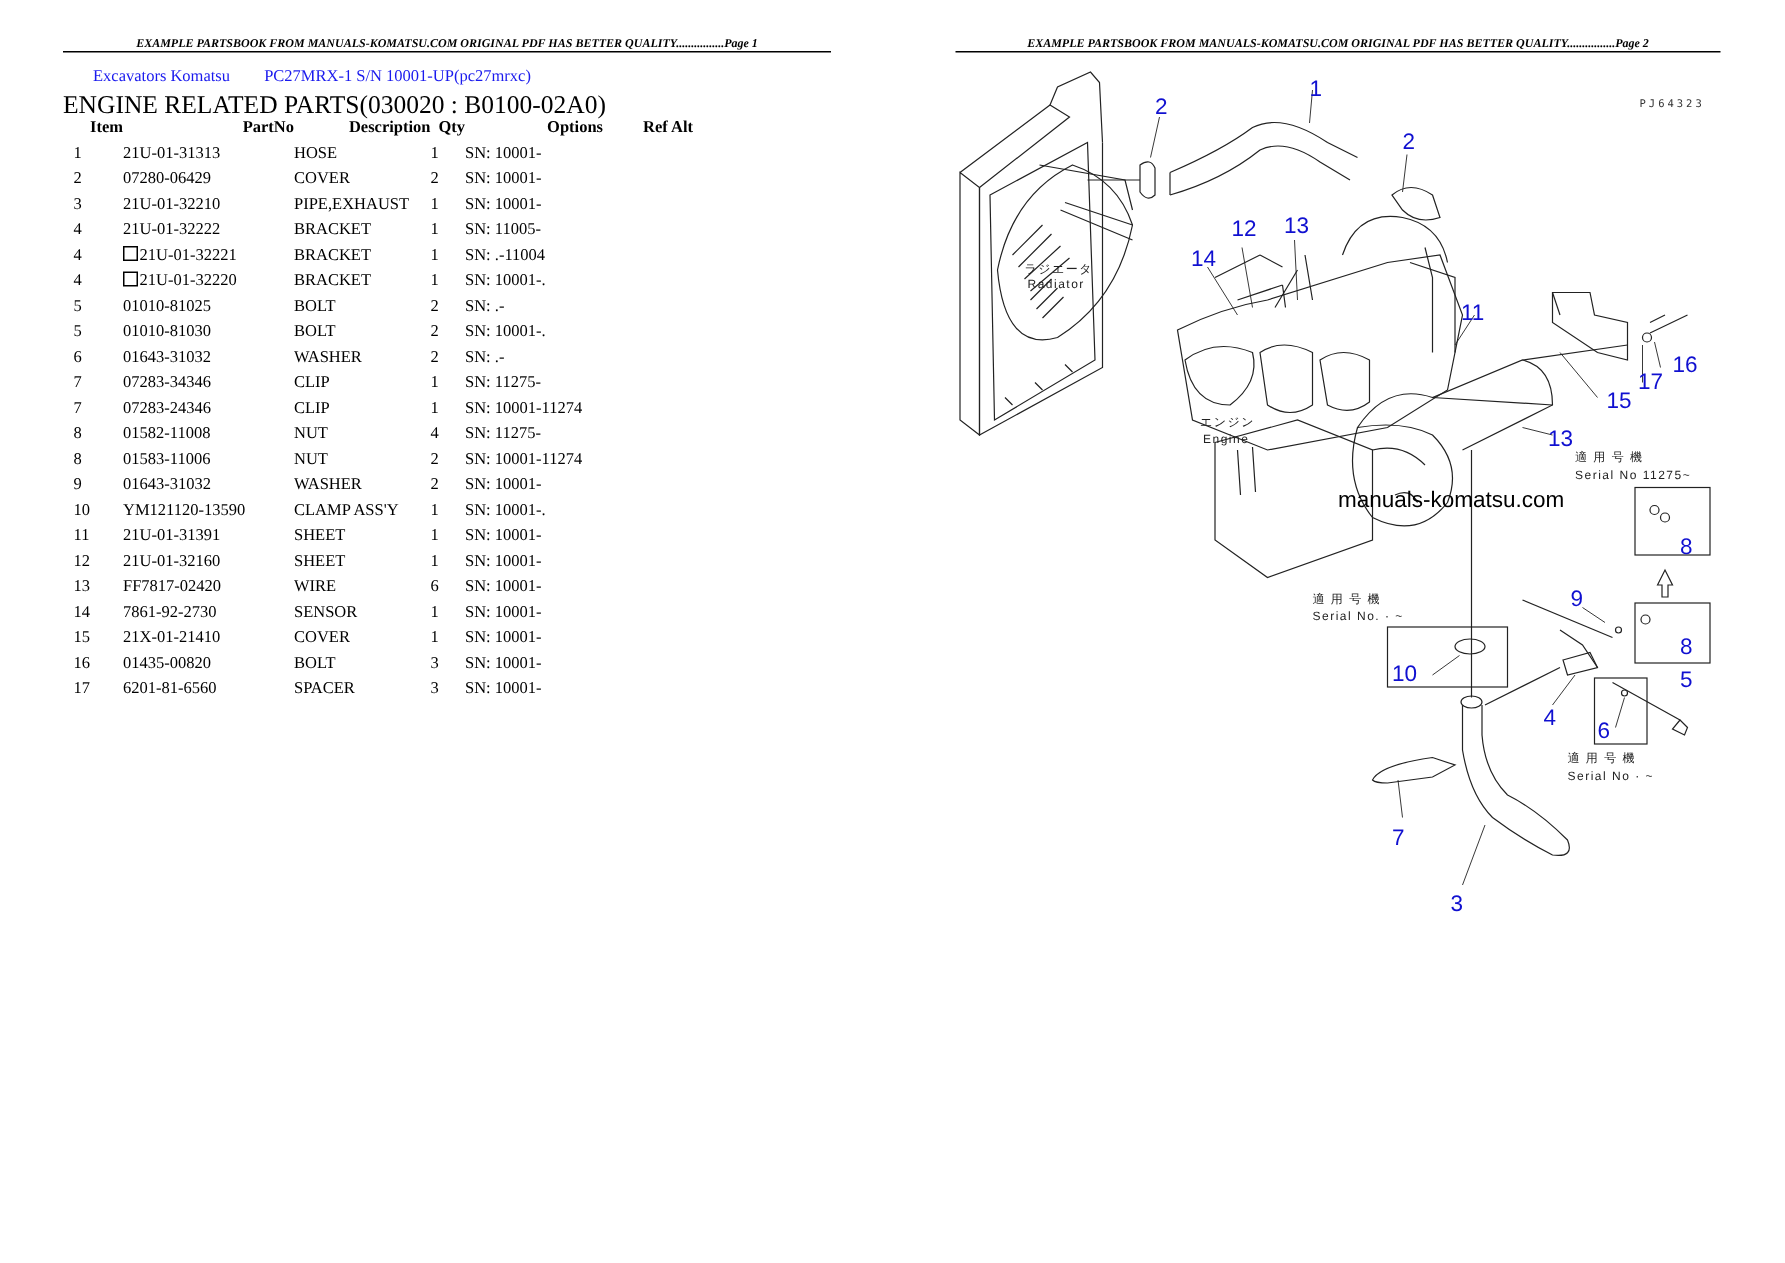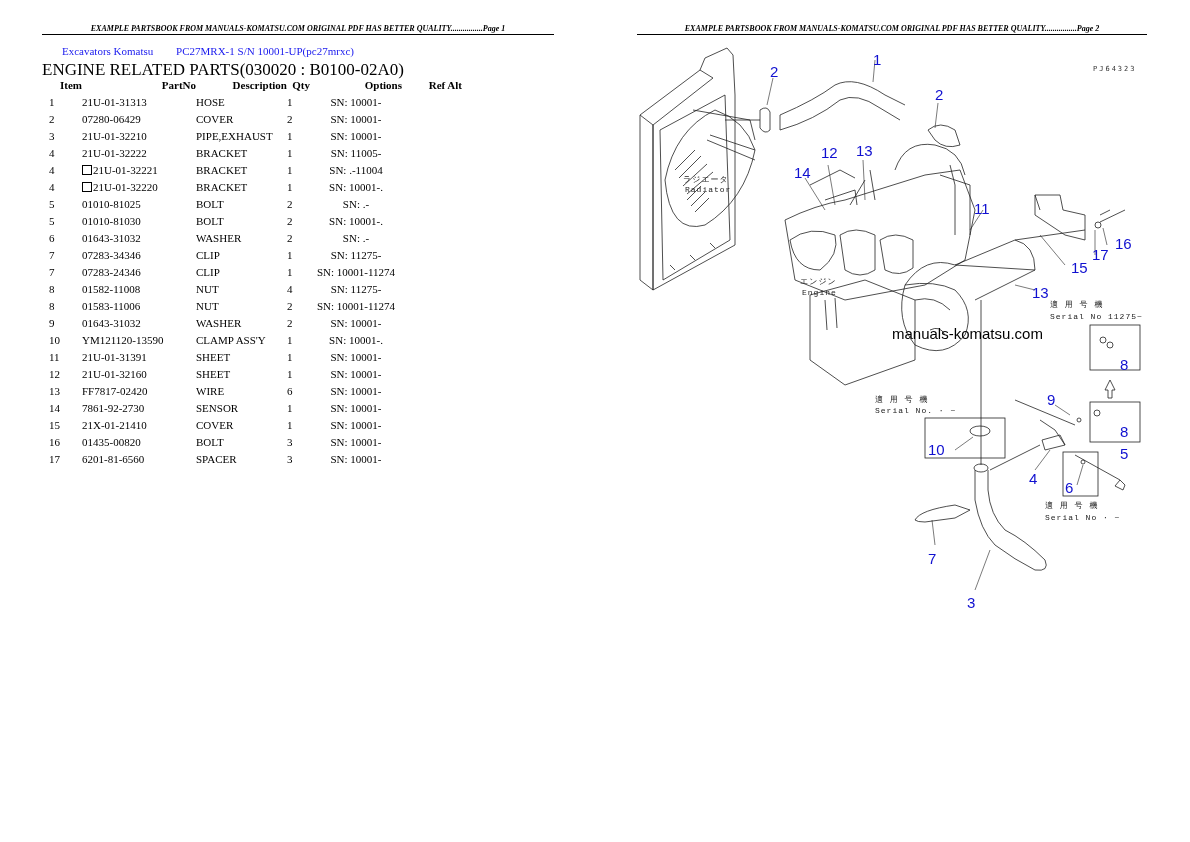--- a/index.html
+++ b/index.html
@@ -13,32 +13,32 @@
   .breadcrumb { position: absolute; left: 42px; top: 45px; font-size: 11px; font-family: "Liberation Serif", serif; }
   .breadcrumb a { color: #1a1aee; cursor: pointer; margin-left: 20px; }
   .subtitle { position: absolute; left: 42px; top: 60px; font-size: 17px; font-family: "Liberation Serif", serif; }
   table.parts { position: absolute; left: 44px; top: 76px; border-collapse: collapse; font-family: "Liberation Serif", serif; font-size: 11px; }
   table.parts th { font-weight: bold; text-align: right; padding: 0; height: 17px; white-space: nowrap; }
   table.parts td { padding: 0; height: 17px; white-space: nowrap; vertical-align: middle; }
   .c-item { width: 33px; padding-left: 5px !important; }
   .c-part { width: 94px; }
   .c-desc { width: 83px; }
   .c-qty { width: 23px; }
-  .c-opt { width: 92px; text-align: center; }
+  .c-opt { width: 92px; }
   .c-ref { width: 60px; }
   th.c-item { padding-left: 5px !important; }
   th.c-part { padding-left: 20px !important; }
   th.c-desc { padding-left: 8px !important; }
   th.c-opt { padding-left: 0 !important; }
   .box { display: inline-block; width: 8px; height: 8px; border: 1px solid #000; margin-right: 1px; vertical-align: -1px; }
   .diagram { position: absolute; left: 0; top: 0; width: 595px; height: 842px; }
   .callout { position: absolute; color: #1010d0; font-family: "Liberation Sans", "DejaVu Sans", sans-serif; font-size: 15px; line-height: 15px; }
   .refcode { position: absolute; left: 498px; top: 52px; font-family: "DejaVu Sans Mono", monospace; font-size: 7px; letter-spacing: 2px; color: #333; margin-top: 13px; }
   .watermark { position: absolute; left: 297px; top: 325px; font-family: "Liberation Sans", "DejaVu Sans", sans-serif; font-size: 15px; color: #000; }
-  .jp-label { position: absolute; font-family: Liberation Mono, monospace; font-size: 8px; color: #222; letter-spacing: 1px; line-height: 10px; }
+  .jp-label { position: absolute; font-family: Liberation Sans, sans-serif; font-size: 8px; color: #222; letter-spacing: 1px; line-height: 10px; }
 </style>
 </head>
 <body>
 
 <div class="page page-left">
   <div class="page-header">EXAMPLE PARTSBOOK FROM MANUALS-KOMATSU.COM ORIGINAL PDF HAS BETTER QUALITY................Page 1</div>
 
   <div class="breadcrumb">
     <a>Excavators Komatsu</a>
     <a>PC27MRX-1 S/N 10001-UP(pc27mrxc)</a>

